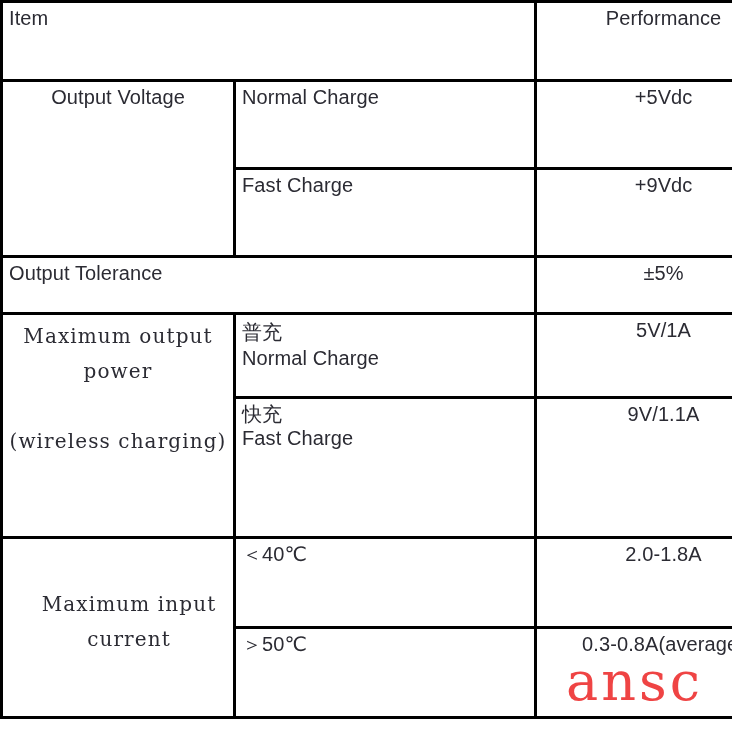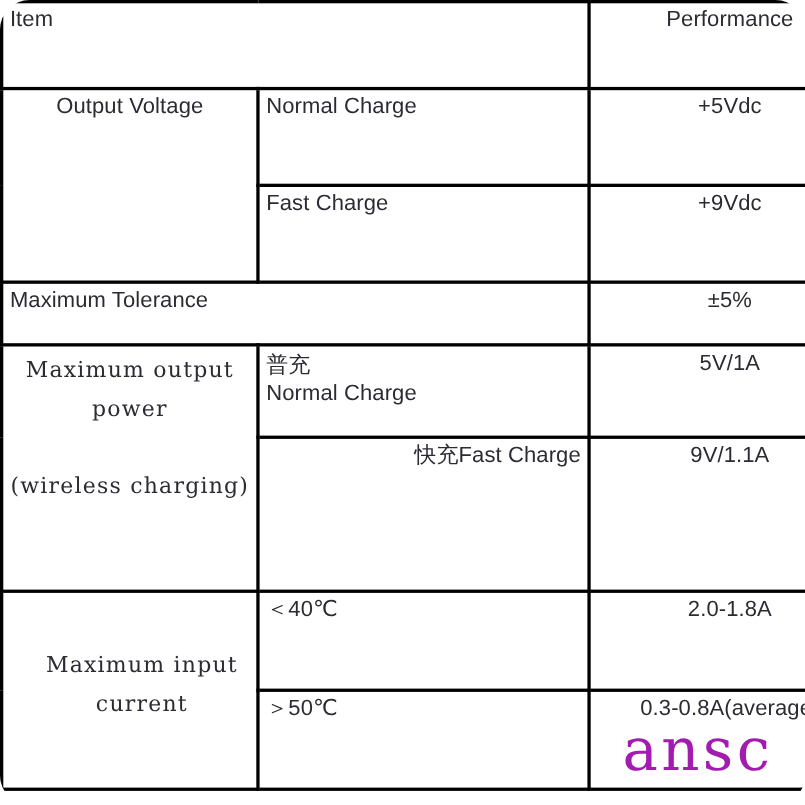--- a/index.html
+++ b/index.html
@@ -16,21 +16,20 @@
     color: #2b2b33;
   }
 
   
   #spec-sheet {
     position: relative;
     width: 732px;
     height: 732px;
     overflow: hidden;
     background: #ffffff;
-    border-radius: 27px;
   }
 
   
   table.spec-table {
     border-collapse: collapse;
     table-layout: fixed;
     
     width: 790px;
     position: absolute;
     left: 0;
@@ -100,21 +99,21 @@
   .r-cur-b  { height: 90px; }
 
   
   #watermark {
     position: absolute;
     left: 566px;
     top: 655px;
     font-family: "DejaVu Serif", "Liberation Serif", serif;
     font-size: 54px;
     line-height: 1;
-    color: #a21caf;
+    color: #ef4444;
     letter-spacing: 3px;
     pointer-events: none;
     user-select: none;
     z-index: 5;
   }
 </style>
 </head>
 <body>
 
 <div id="spec-sheet">
@@ -167,21 +166,21 @@
         <td>
           <div class="cell tc">
             <span class="txt">+9Vdc</span>
           </div>
         </td>
       </tr>
 
       <tr class="r-tol">
         <td colspan="2">
           <div class="cell tl">
-            <span class="txt">Maximum Tolerance</span>
+            <span class="txt">Output Tolerance</span>
           </div>
         </td>
         <td>
           <div class="cell tc">
             <span class="txt">±5%</span>
           </div>
         </td>
       </tr>
 
       <tr class="r-pwr-n">
@@ -199,21 +198,21 @@
         </td>
         <td>
           <div class="cell tc">
             <span class="txt">5V/1A</span>
           </div>
         </td>
       </tr>
 
       <tr class="r-pwr-f">
         <td>
-          <div class="cell tl" style="justify-content:flex-end; padding-bottom:14px;">
+          <div class="cell tl" style="flex-direction:column; justify-content:flex-end; padding-bottom:14px;">
             <span class="txt">快充</span>
             <span class="txt">Fast Charge</span>
           </div>
         </td>
         <td>
           <div class="cell tc">
             <span class="txt">9V/1.1A</span>
           </div>
         </td>
       </tr>

